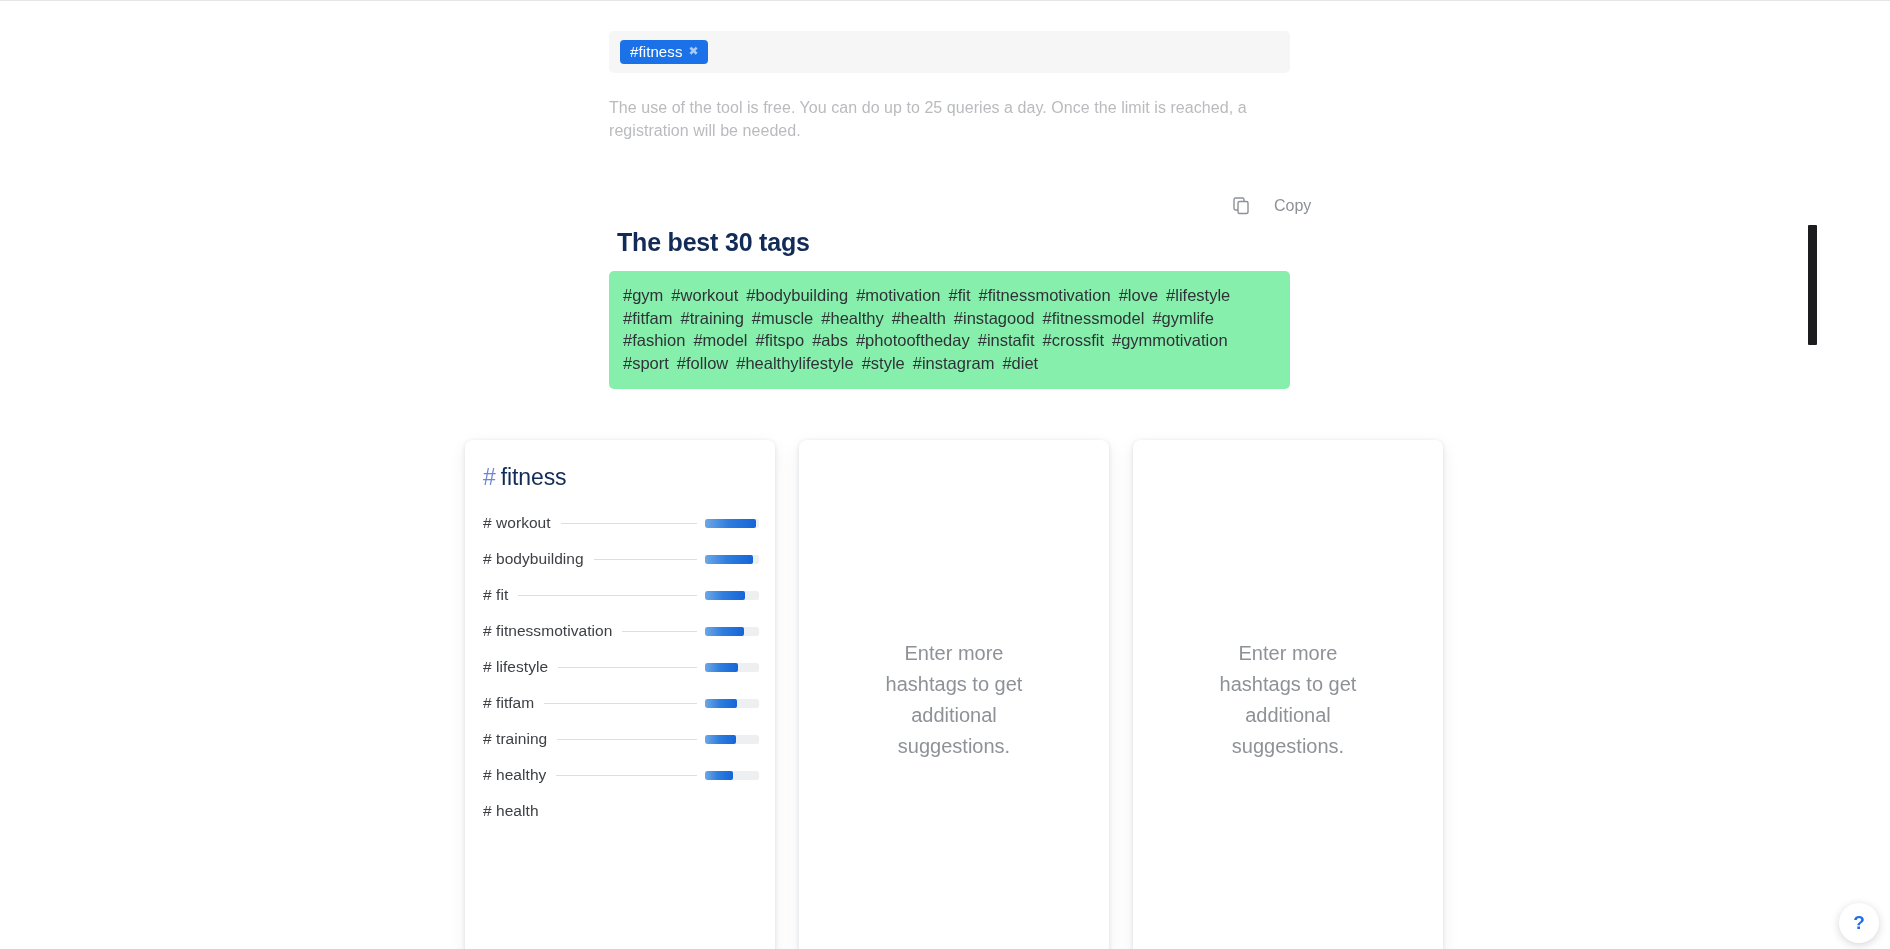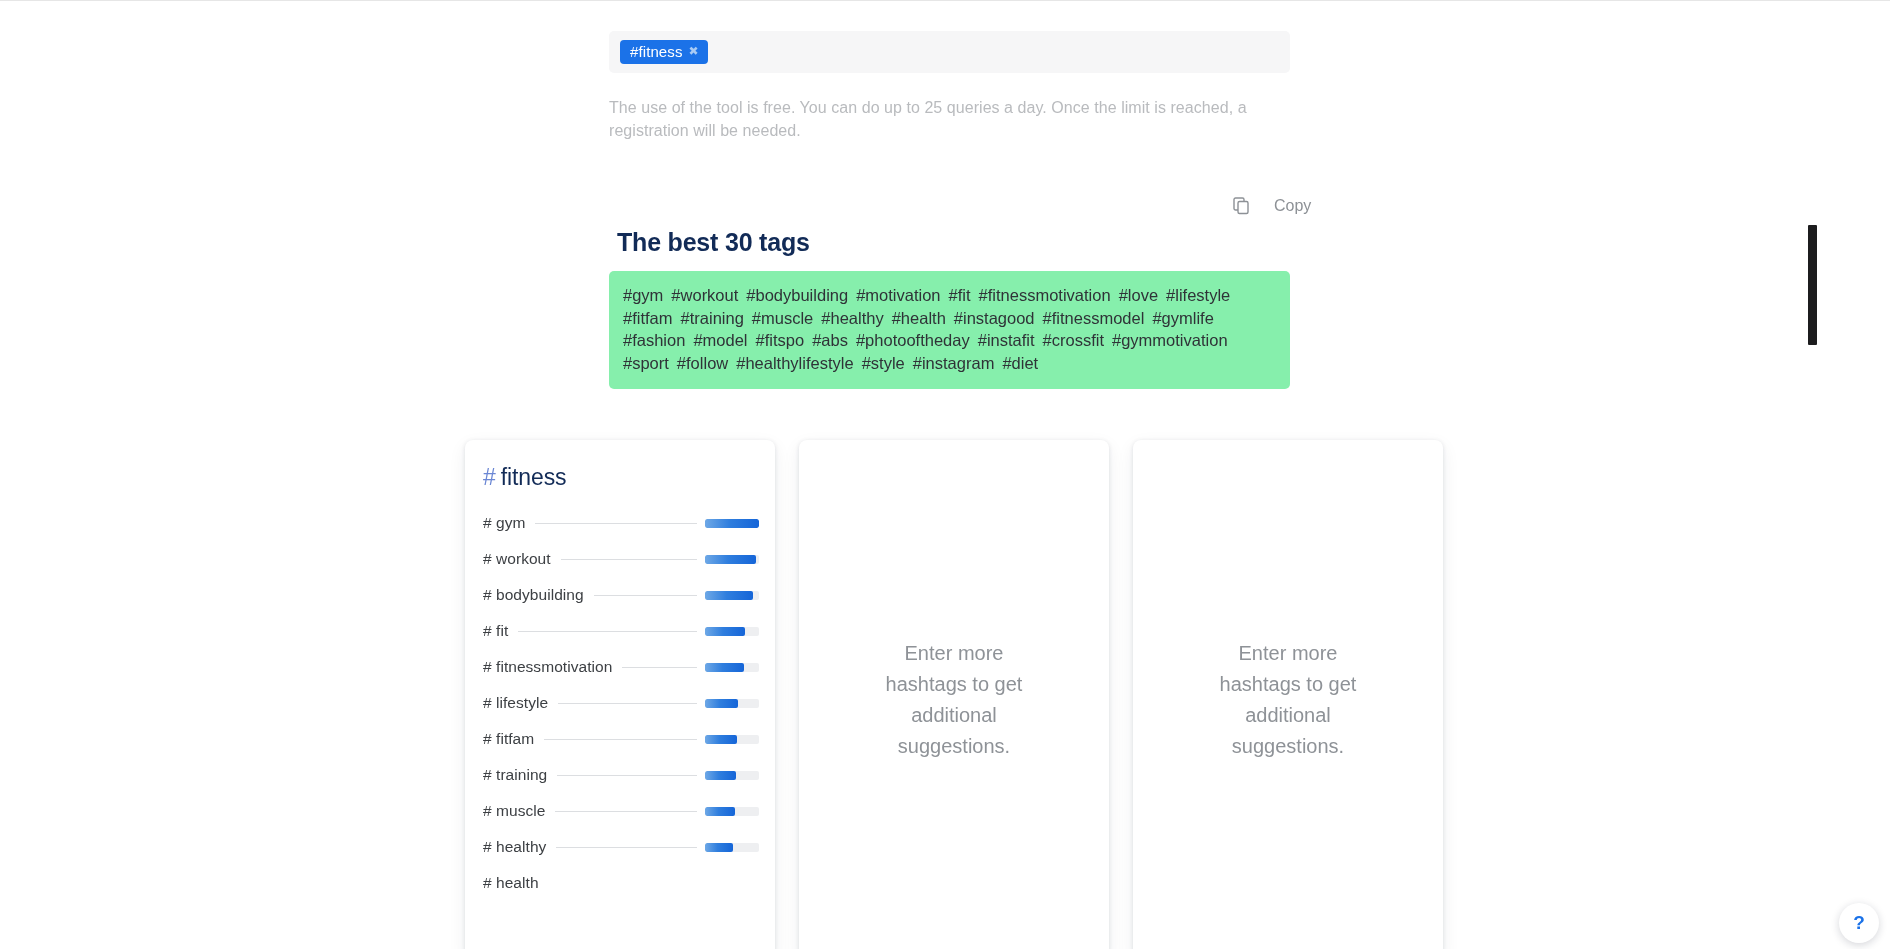--- a/index.html
+++ b/index.html
@@ -262,29 +262,20 @@
   </div>
 
   <div class="cards">
 
     <div class="card card-a">
       <div class="card-head">
         <span class="hash">#</span><span>fitness</span>
       </div>
       <div class="bar-list" id="barList">
           <div class="bar-row">
-            <span class="bar-label"># gym</span>
-            <div class="bar-track-wrap">
-              <div class="rule-line"></div>
-              <div class="bar-outer">
-                <div class="bar-fill" style="width: 100%;"></div>
-              </div>
-            </div>
-          </div>
-          <div class="bar-row">
             <span class="bar-label"># workout</span>
             <div class="bar-track-wrap">
               <div class="rule-line"></div>
               <div class="bar-outer">
                 <div class="bar-fill" style="width: 95%;"></div>
               </div>
             </div>
           </div>
           <div class="bar-row">
             <span class="bar-label"># bodybuilding</span>
@@ -330,29 +321,20 @@
                 <div class="bar-fill" style="width: 59%;"></div>
               </div>
             </div>
           </div>
           <div class="bar-row">
             <span class="bar-label"># training</span>
             <div class="bar-track-wrap">
               <div class="rule-line"></div>
               <div class="bar-outer">
                 <div class="bar-fill" style="width: 57%;"></div>
-              </div>
-            </div>
-          </div>
-          <div class="bar-row">
-            <span class="bar-label"># muscle</span>
-            <div class="bar-track-wrap">
-              <div class="rule-line"></div>
-              <div class="bar-outer">
-                <div class="bar-fill" style="width: 55%;"></div>
               </div>
             </div>
           </div>
           <div class="bar-row">
             <span class="bar-label"># healthy</span>
             <div class="bar-track-wrap">
               <div class="rule-line"></div>
               <div class="bar-outer">
                 <div class="bar-fill" style="width: 52%;"></div>
               </div>

